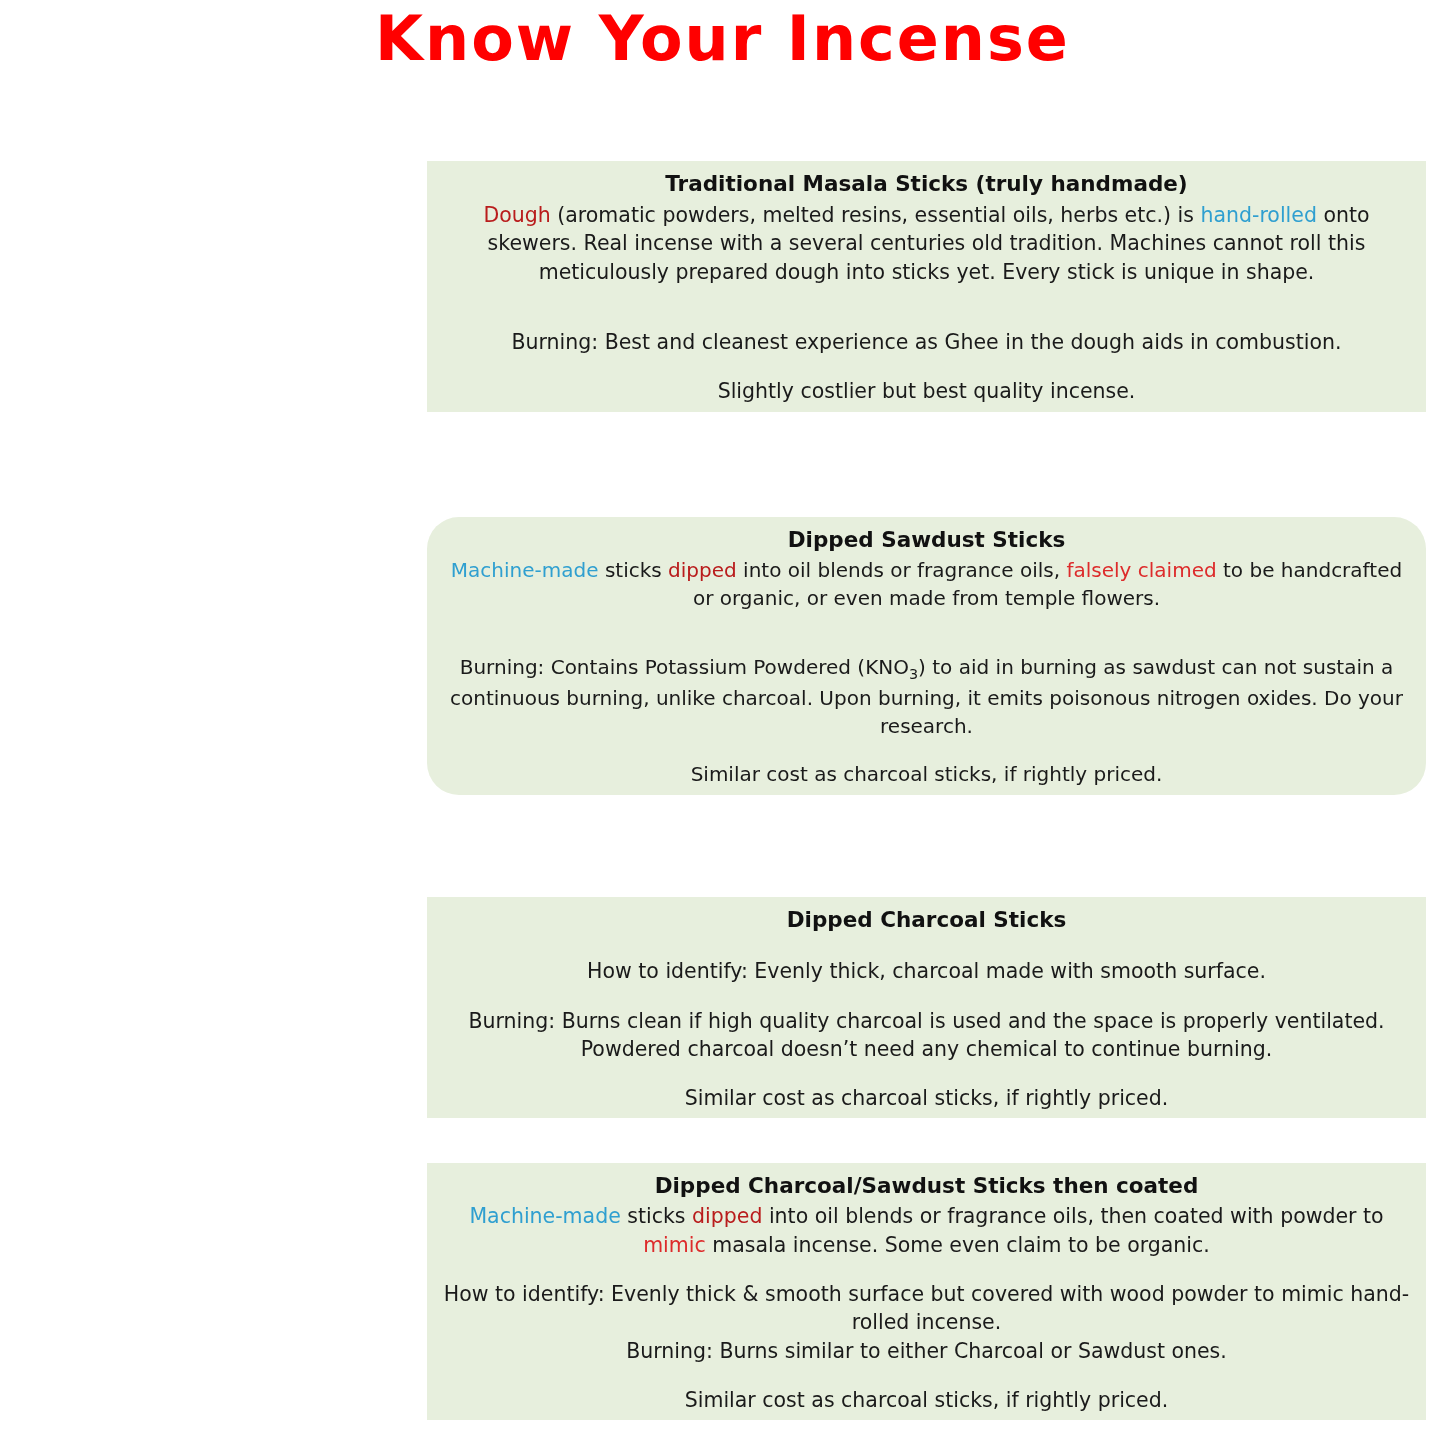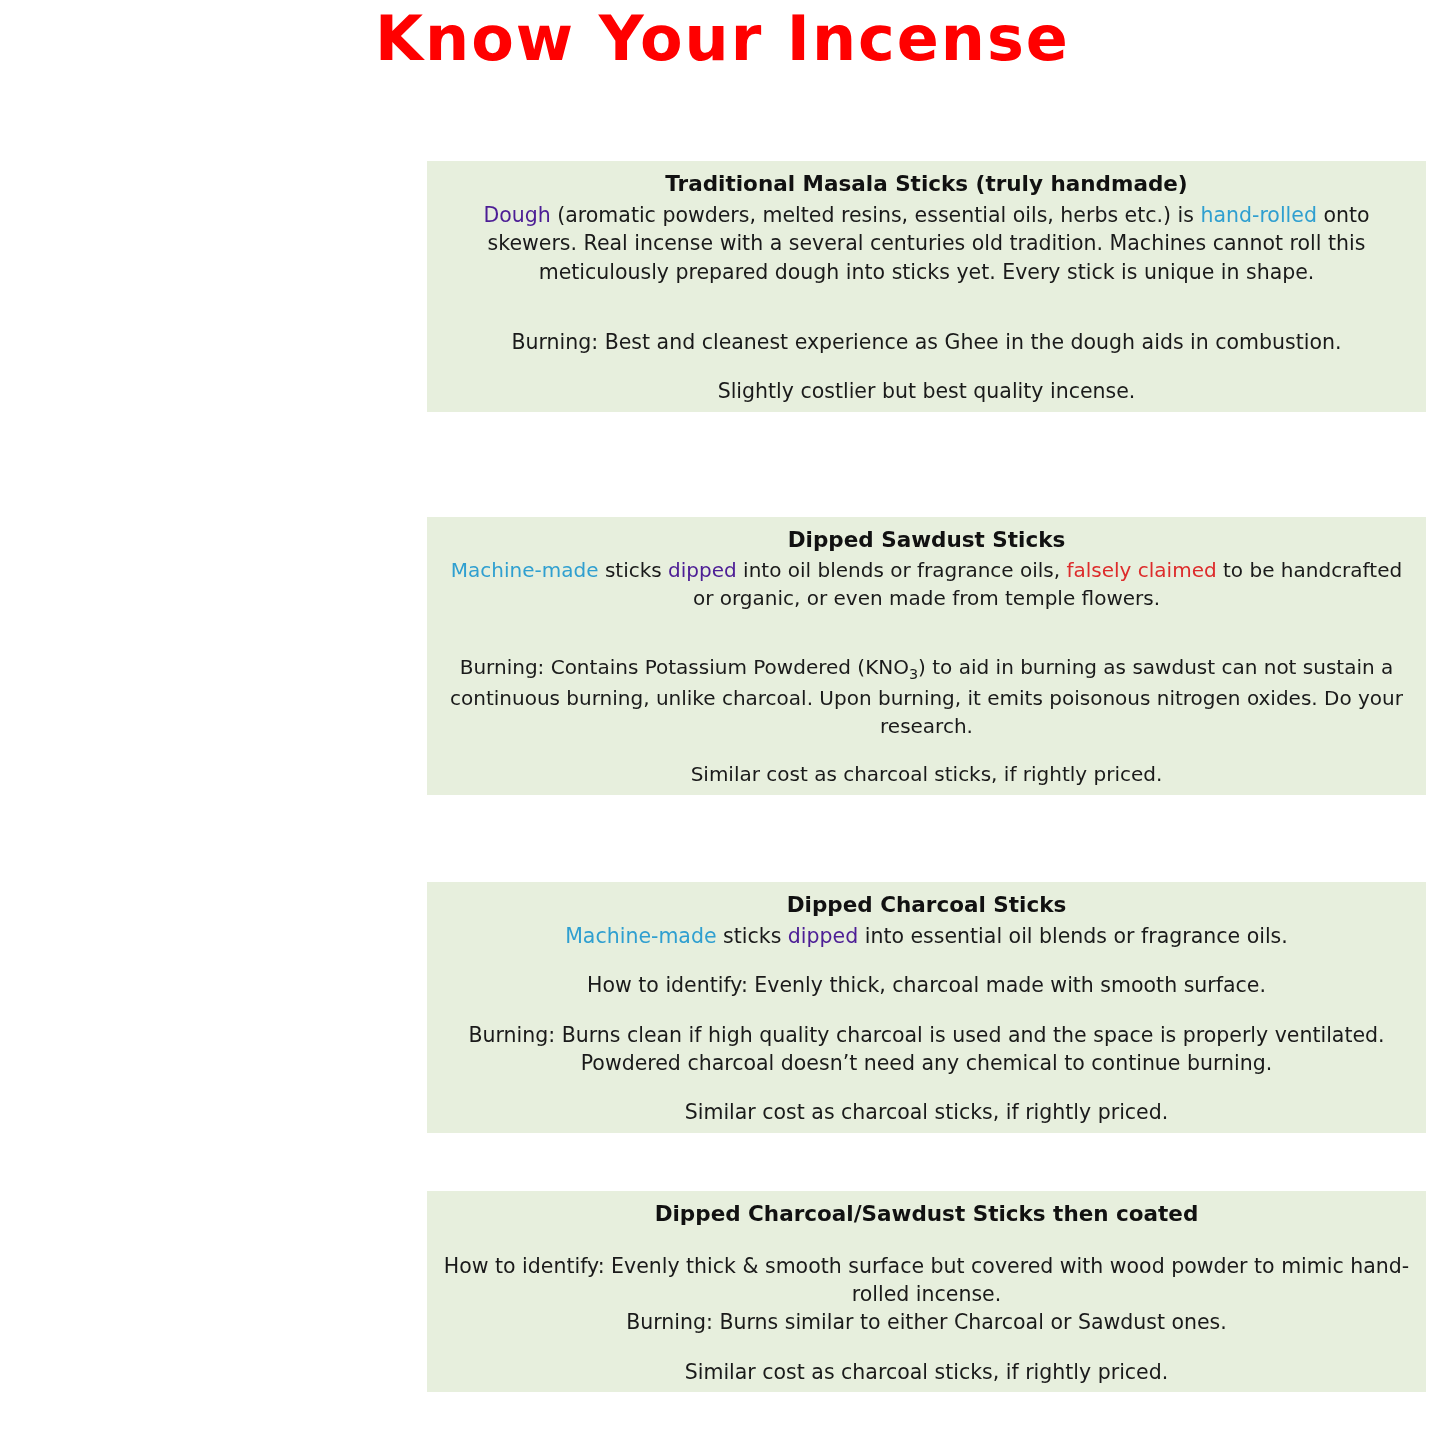--- a/index.html
+++ b/index.html
@@ -60,30 +60,30 @@
     flex: 1 1 auto;
     background: #e7efdd;
     padding: 8px 14px 6px 14px;
     text-align: center;
     color: #1a1a1a;
     font-size: 20.5px;
     line-height: 1.38;
     font-family: "DejaVu Sans", sans-serif;
     position: relative;
   }
-  .txt-cell.tight { font-size: 20px; }
+  .txt-cell.tight { font-size: 20px; border-radius: 32px; }
   .head {
     font-weight: bold;
     font-size: 21.5px;
     margin-bottom: 2px;
     color: #111;
   }
   p { margin: 0 0 0 0; }
   .gap { height: 21px; }
-  .g { color: #4c1d95; }
+  .g { color: #b91c1c; }
   .b { color: #2f9fd0; }
   .r { color: #dd2b2b; }
   sub { font-size: 0.72em; }
 
   
   .art { position: absolute; inset: 0; }
 
   .m-bg { position:absolute; inset:0; background:#f3f1ef; }
   .m-stick {
     position: absolute;
@@ -217,21 +217,20 @@
           <div class="c-stick" style="left:-55px; top:235px; width:440px; height:15px; transform:rotate(8deg);"></div>
           <div class="c-stick" style="left:-25px; top:262px; width:420px; height:14px; transform:rotate(10deg);"></div>
           <div class="c-tip" style="left:250px; top:208px;"></div>
           <div class="c-tip" style="left:278px; top:228px;"></div>
           <div class="c-tip" style="left:305px; top:248px;"></div>
           <div class="c-tip" style="left:215px; top:190px;"></div>
         </div>
       </div>
       <div class="txt-cell">
         <div class="head">Dipped Charcoal Sticks</div>
-        <p><span class="b">Machine-made</span><span> sticks </span><span class="g">dipped</span><span> into essential oil blends or fragrance oils.</span></p>
         <div class="gap"></div>
         <p>How to identify: Evenly thick, charcoal made with smooth surface.</p>
         <div class="gap"></div>
         <p>Burning: Burns clean if high quality charcoal is used and the space is properly ventilated. Powdered charcoal doesn’t need any chemical to continue burning.</p>
         <div class="gap"></div>
         <p>Similar cost as charcoal sticks, if rightly priced.</p>
       </div>
     </div>
 
     <div class="row row-4">
@@ -247,20 +246,21 @@
           <div class="k-stick" style="left:0px;   top:157px; width:285px;"></div>
           <div class="k-stick lite" style="left:-4px;  top:179px; width:305px;"></div>
           <div class="k-stick" style="left:-8px;  top:201px; width:330px;"></div>
           <div class="k-stick lite" style="left:-10px; top:223px; width:350px;"></div>
           <div class="k-stick" style="left:-14px; top:245px; width:370px;"></div>
           <div class="k-stick lite" style="left:-18px; top:267px; width:395px;"></div>
         </div>
       </div>
       <div class="txt-cell">
         <div class="head">Dipped Charcoal/Sawdust Sticks then coated</div>
+        <p><span class="b">Machine-made</span><span> sticks </span><span class="g">dipped</span><span> into oil blends or fragrance oils, then coated with powder to </span><span class="r">mimic</span><span> masala incense. Some even claim to be organic.</span></p>
         <div class="gap"></div>
         <p>How to identify: Evenly thick &amp; smooth surface but covered with wood powder to mimic hand-rolled incense.</p>
         <p>Burning: Burns similar to either Charcoal or Sawdust ones.</p>
         <div class="gap"></div>
         <p>Similar cost as charcoal sticks, if rightly priced.</p>
       </div>
     </div>
 
   </div>
 </div>

